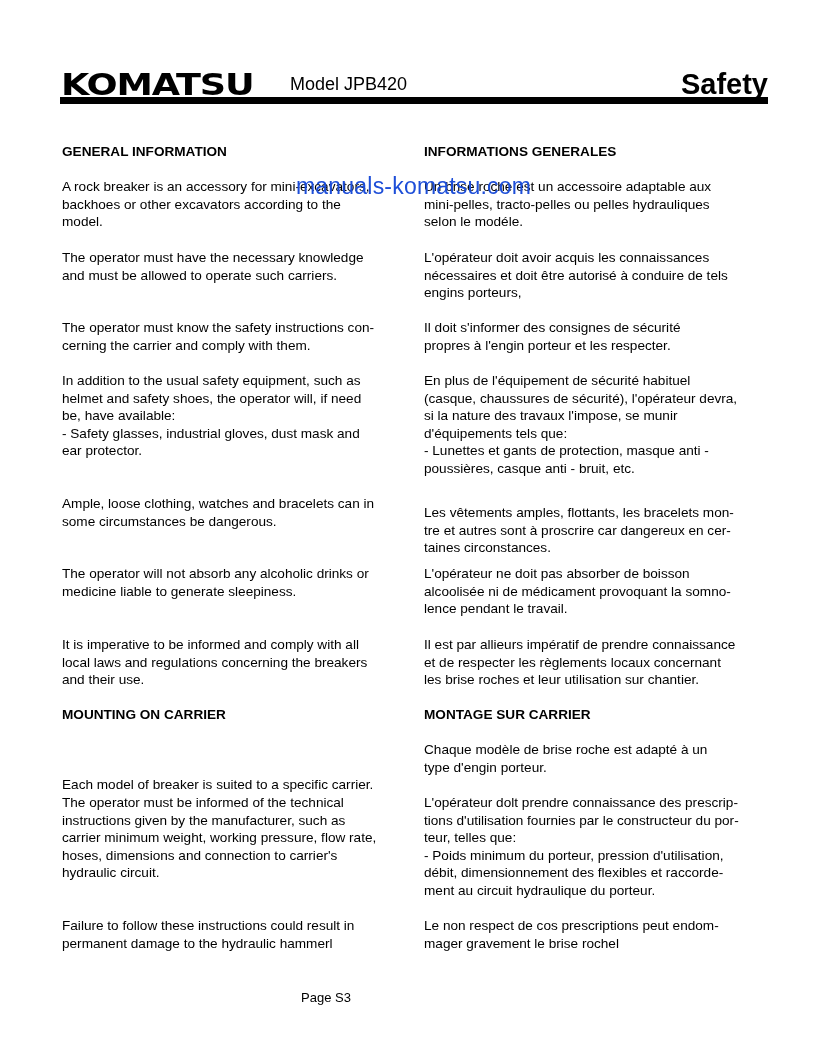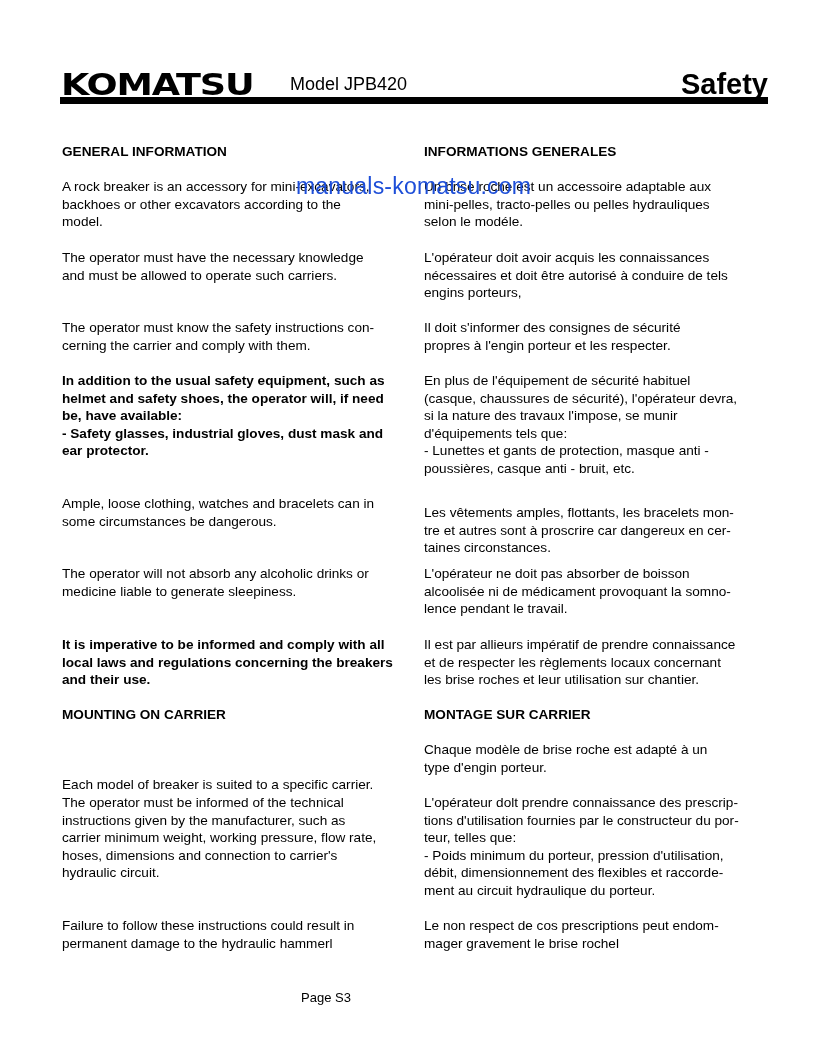--- a/index.html
+++ b/index.html
@@ -29,30 +29,30 @@
 
 <div class="col col-en" style="top:0;">
   <div class="blk heading" style="top:143px;">GENERAL INFORMATION</div>
   <div class="blk" style="top:178px;">A rock breaker is an accessory for mini-excavators,
 backhoes or other excavators according to the
 model.</div>
   <div class="blk" style="top:249px;">The operator must have the necessary knowledge
 and must be allowed to operate such carriers.</div>
   <div class="blk" style="top:319px;">The operator must know the safety instructions con-
 cerning the carrier and comply with them.</div>
-  <div class="blk" style="top:372px;font-weight:bold;">In addition to the usual safety equipment, such as
+  <div class="blk" style="top:372px;">In addition to the usual safety equipment, such as
 helmet and safety shoes, the operator will, if need
 be, have available:
 - Safety glasses, industrial gloves, dust mask and
 ear protector.</div>
   <div class="blk" style="top:495px;">Ample, loose clothing, watches and bracelets can in
 some circumstances be dangerous.</div>
   <div class="blk" style="top:565px;">The operator will not absorb any alcoholic drinks or
 medicine liable to generate sleepiness.</div>
-  <div class="blk" style="top:636px;font-weight:bold;">It is imperative to be informed and comply with all
+  <div class="blk" style="top:636px;">It is imperative to be informed and comply with all
 local laws and regulations concerning the breakers
 and their use.</div>
   <div class="blk heading" style="top:706px;">MOUNTING ON CARRIER</div>
   <div class="blk" style="top:741px;margin-top:35px;">Each model of breaker is suited to a specific carrier.</div>
   <div class="blk" style="top:794px;">The operator must be informed of the technical
 instructions given by the manufacturer, such as
 carrier minimum weight, working pressure, flow rate,
 hoses, dimensions and connection to carrier's
 hydraulic circuit.</div>
   <div class="blk" style="top:917px;">Failure to follow these instructions could result in

